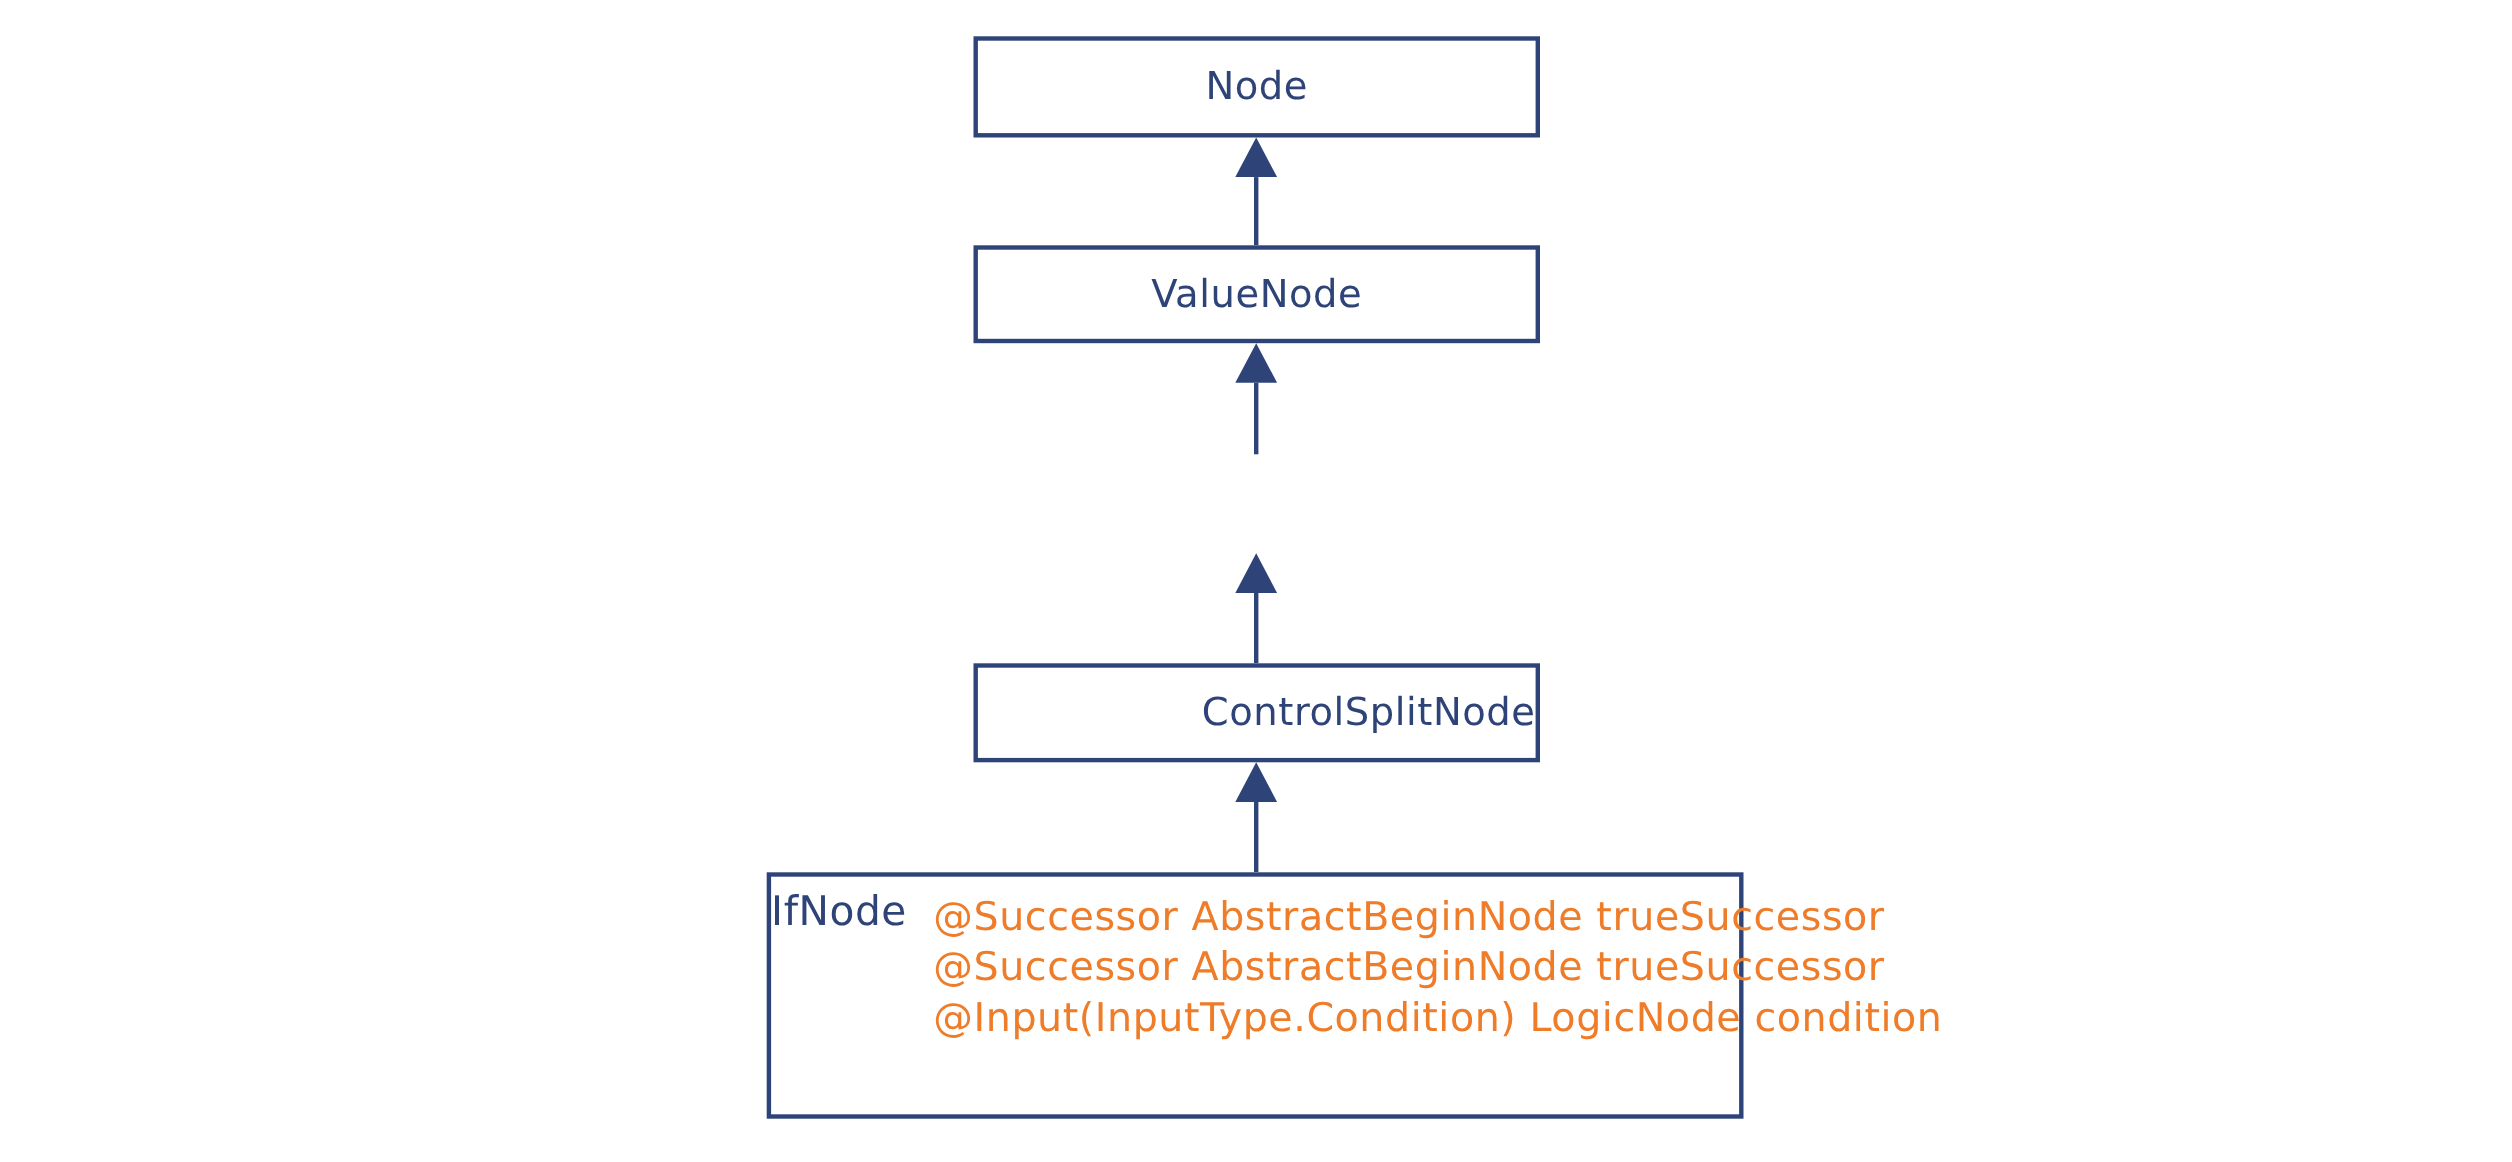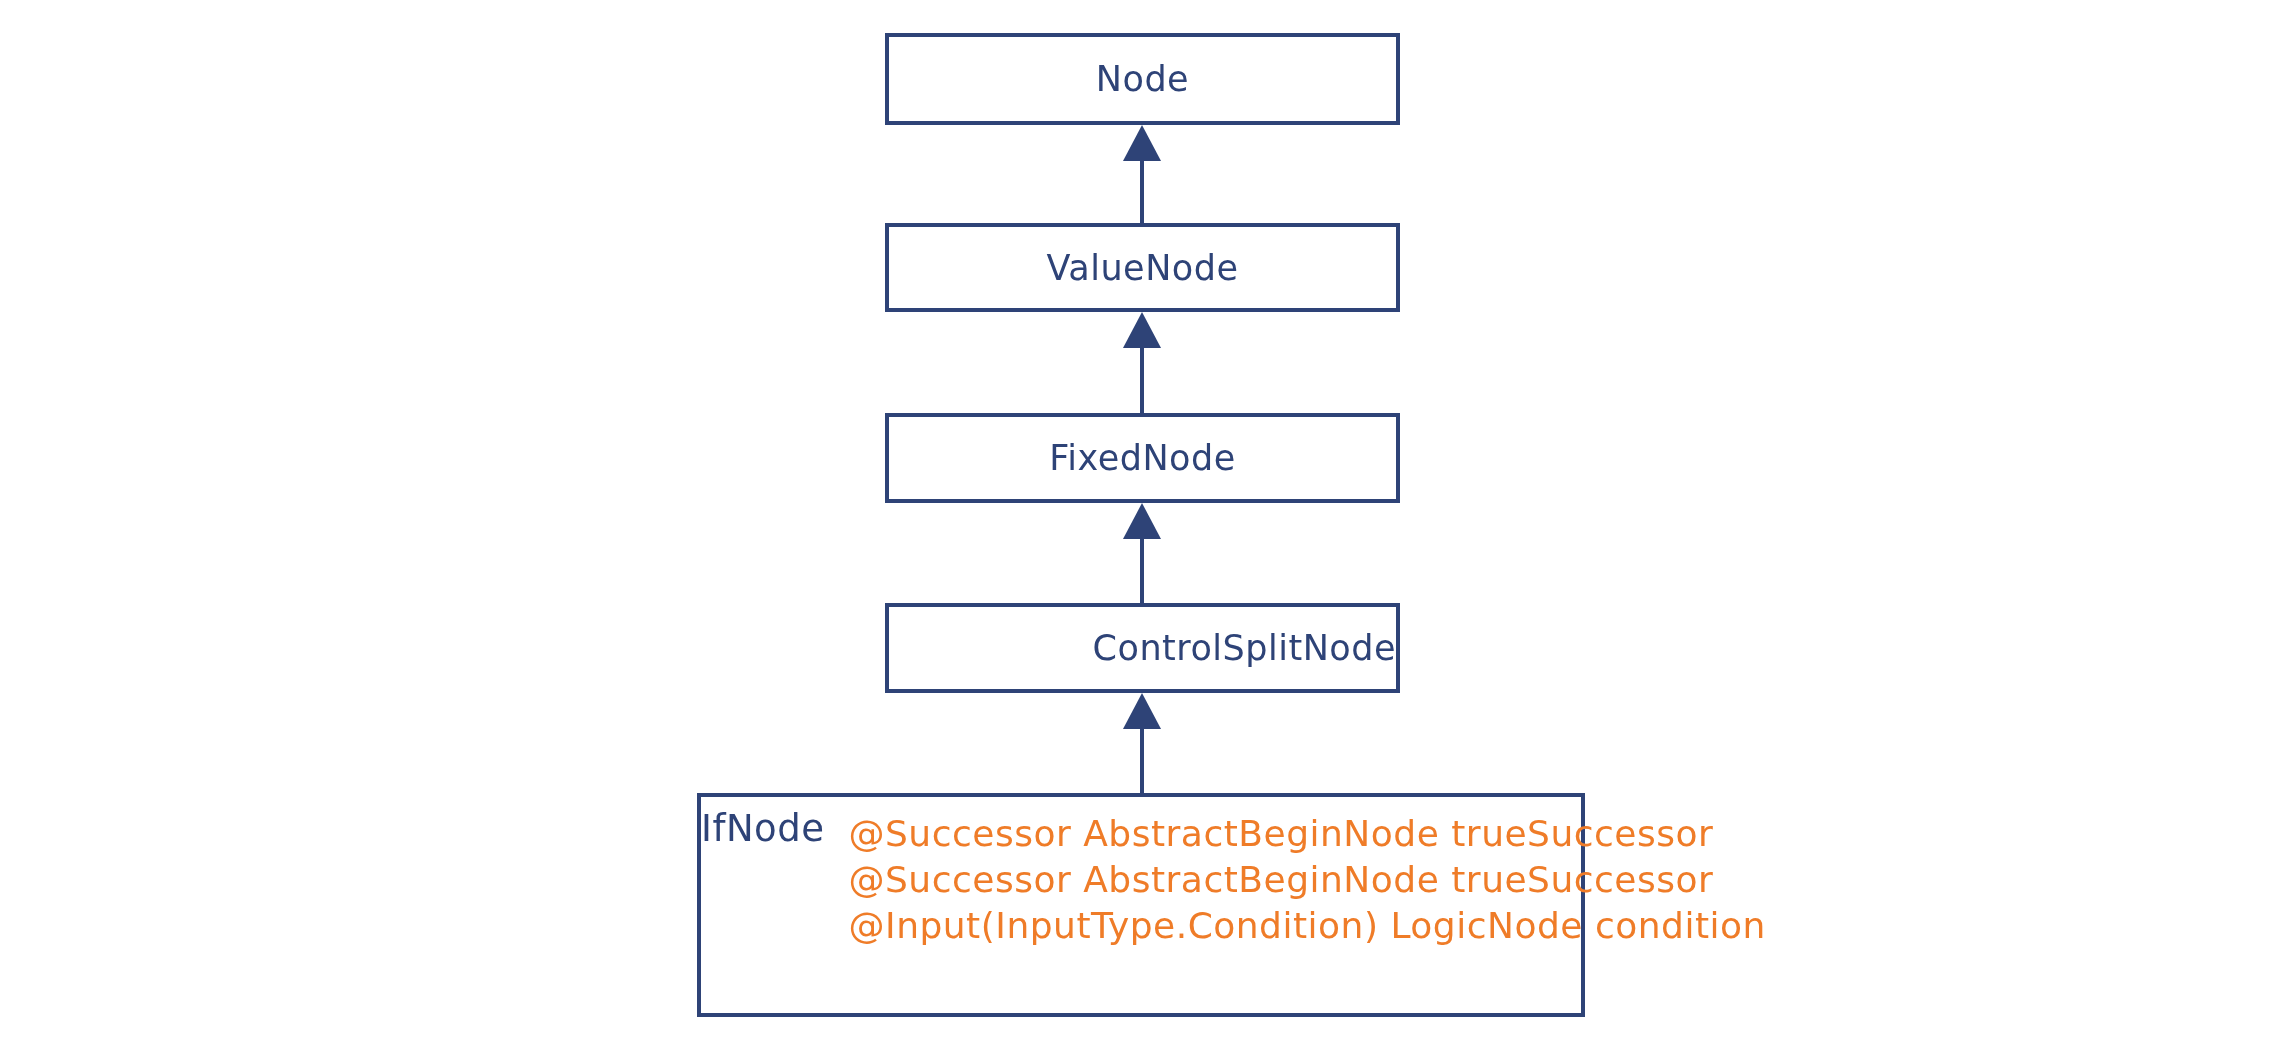--- a/index.html
+++ b/index.html
@@ -96,23 +96,20 @@
 
   <div class="class-box" id="box-valuenode">
     <span>ValueNode</span>
   </div>
 
   <div class="arrow" id="arrow-2">
     <div class="arrow-head"></div>
     <div class="arrow-line"></div>
   </div>
 
-  <div class="class-box" id="box-fixednode">
-    <span>FixedNode</span>
-  </div>
 
   <div class="arrow" id="arrow-3">
     <div class="arrow-head"></div>
     <div class="arrow-line"></div>
   </div>
 
   <div class="class-box" id="box-controlsplitnode">
     <span>ControlSplitNode</span>
   </div>
 

